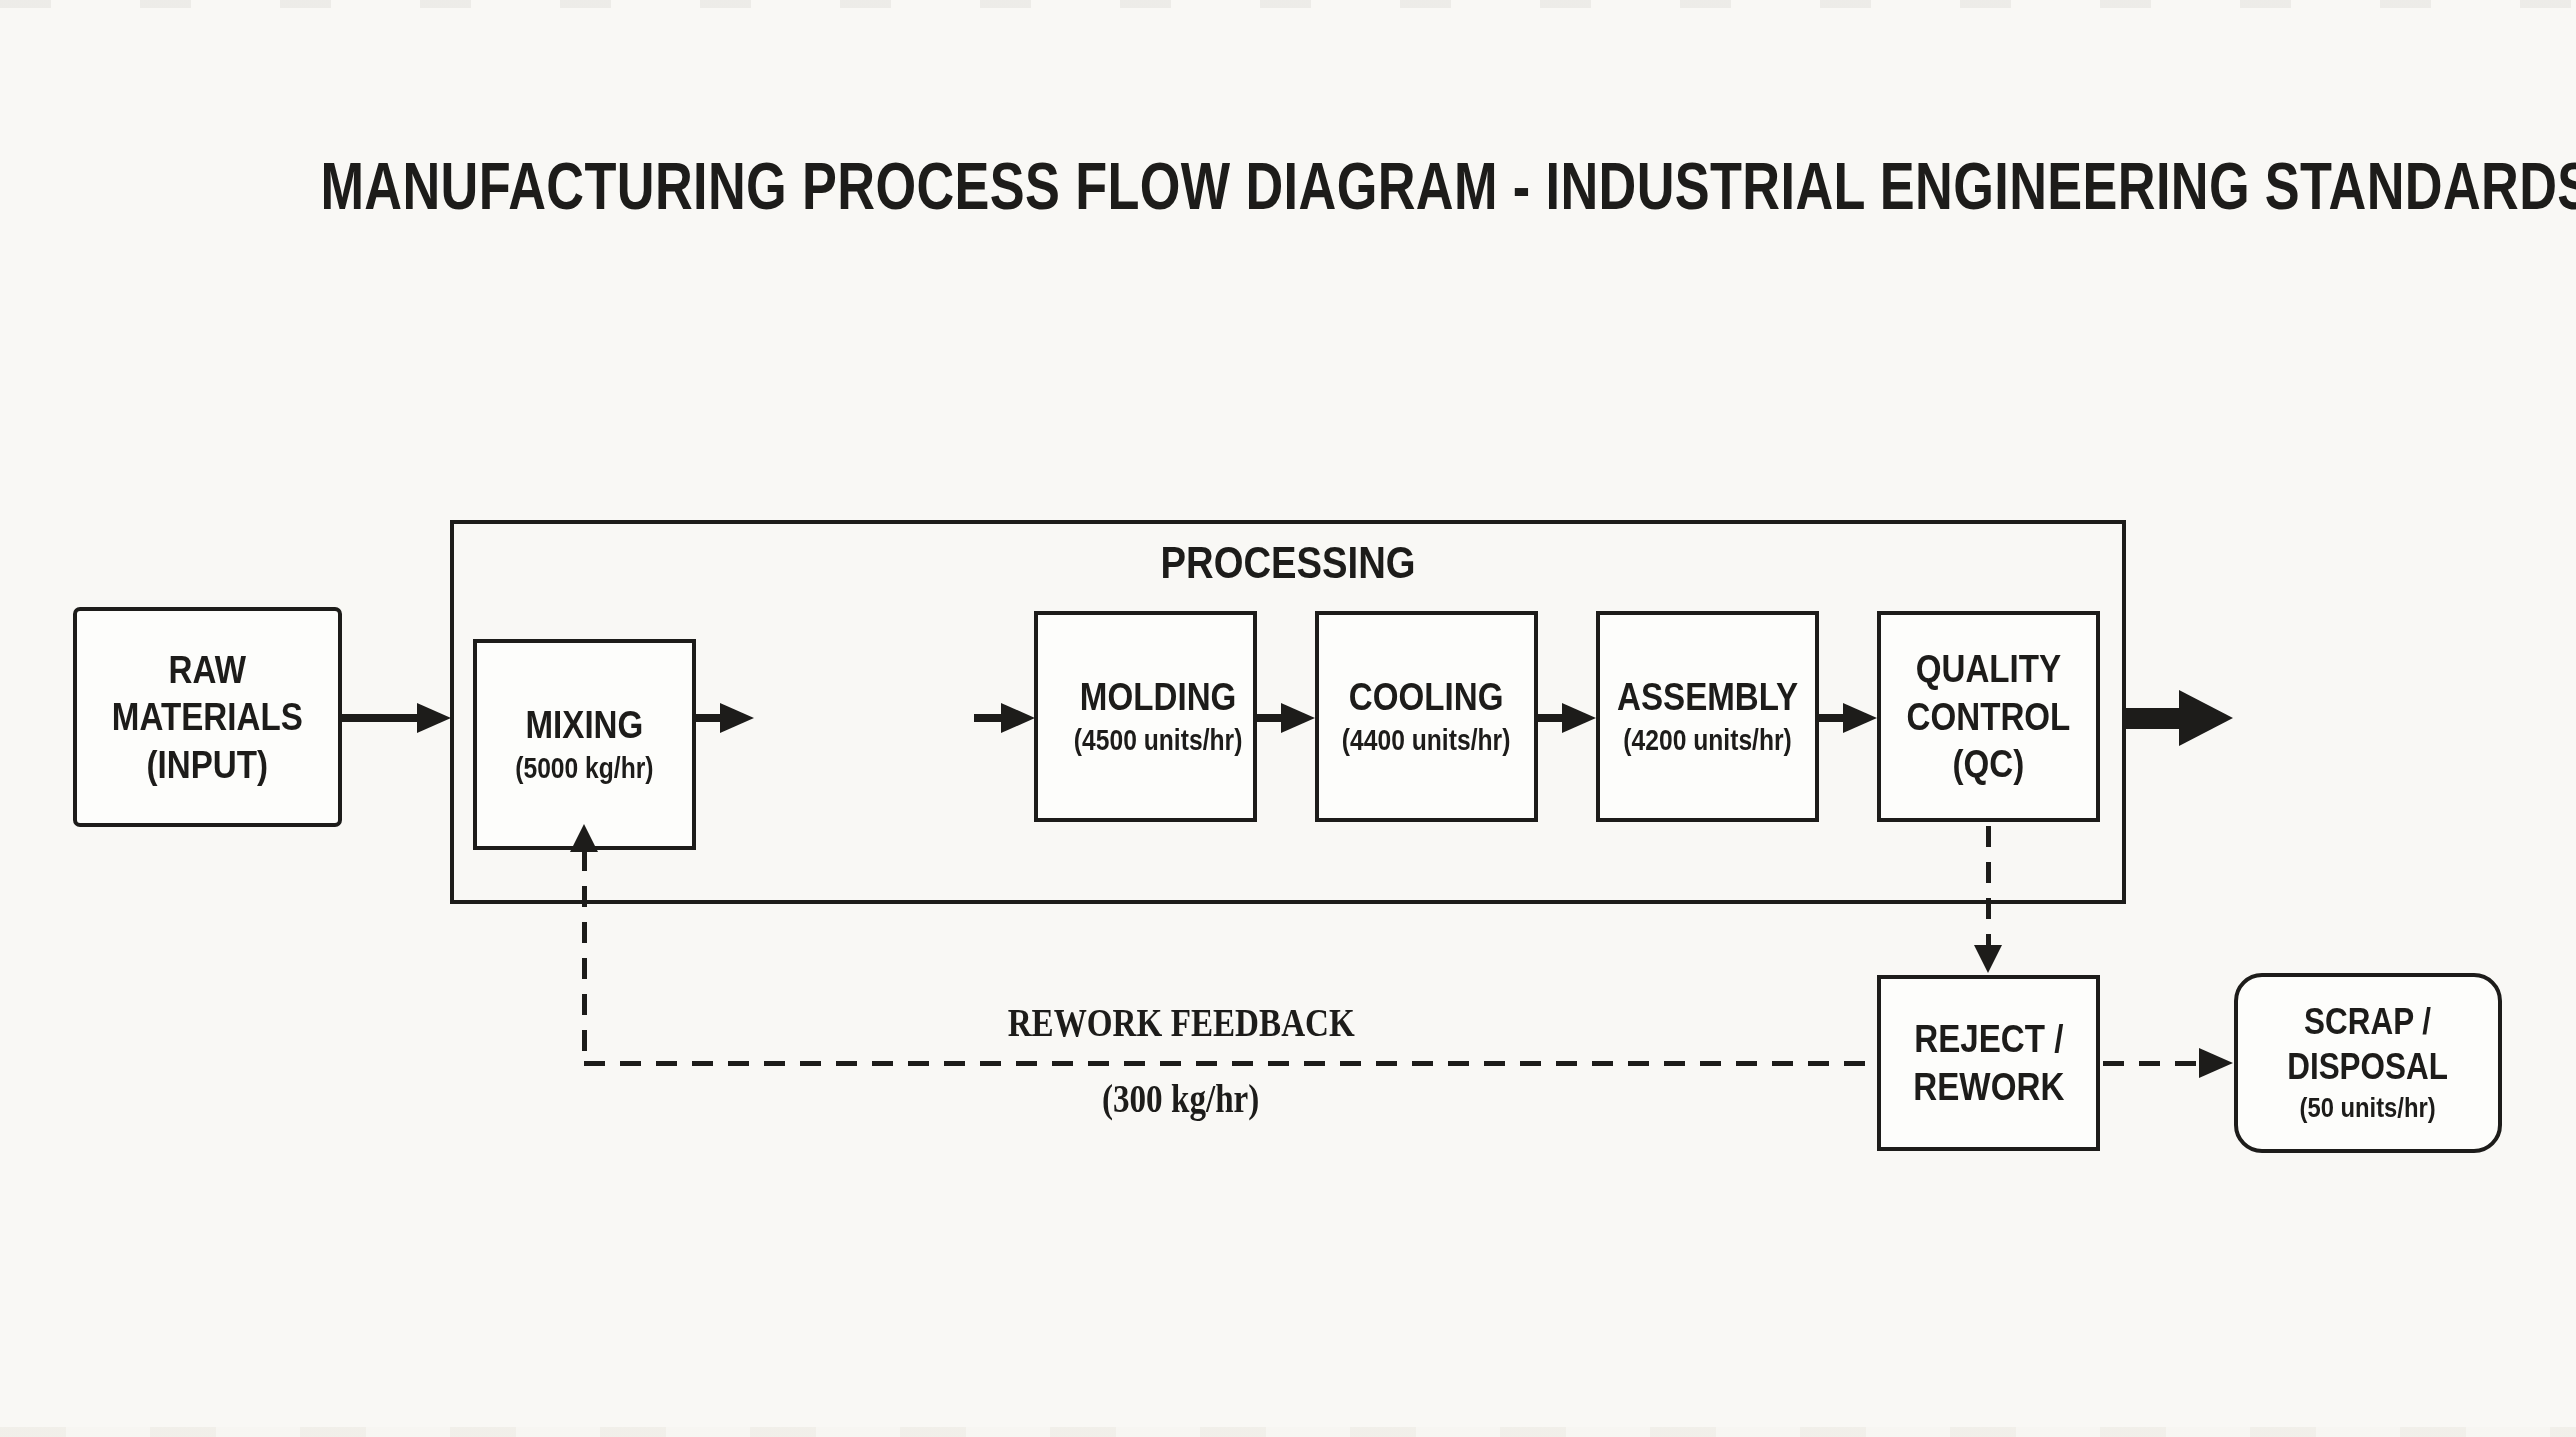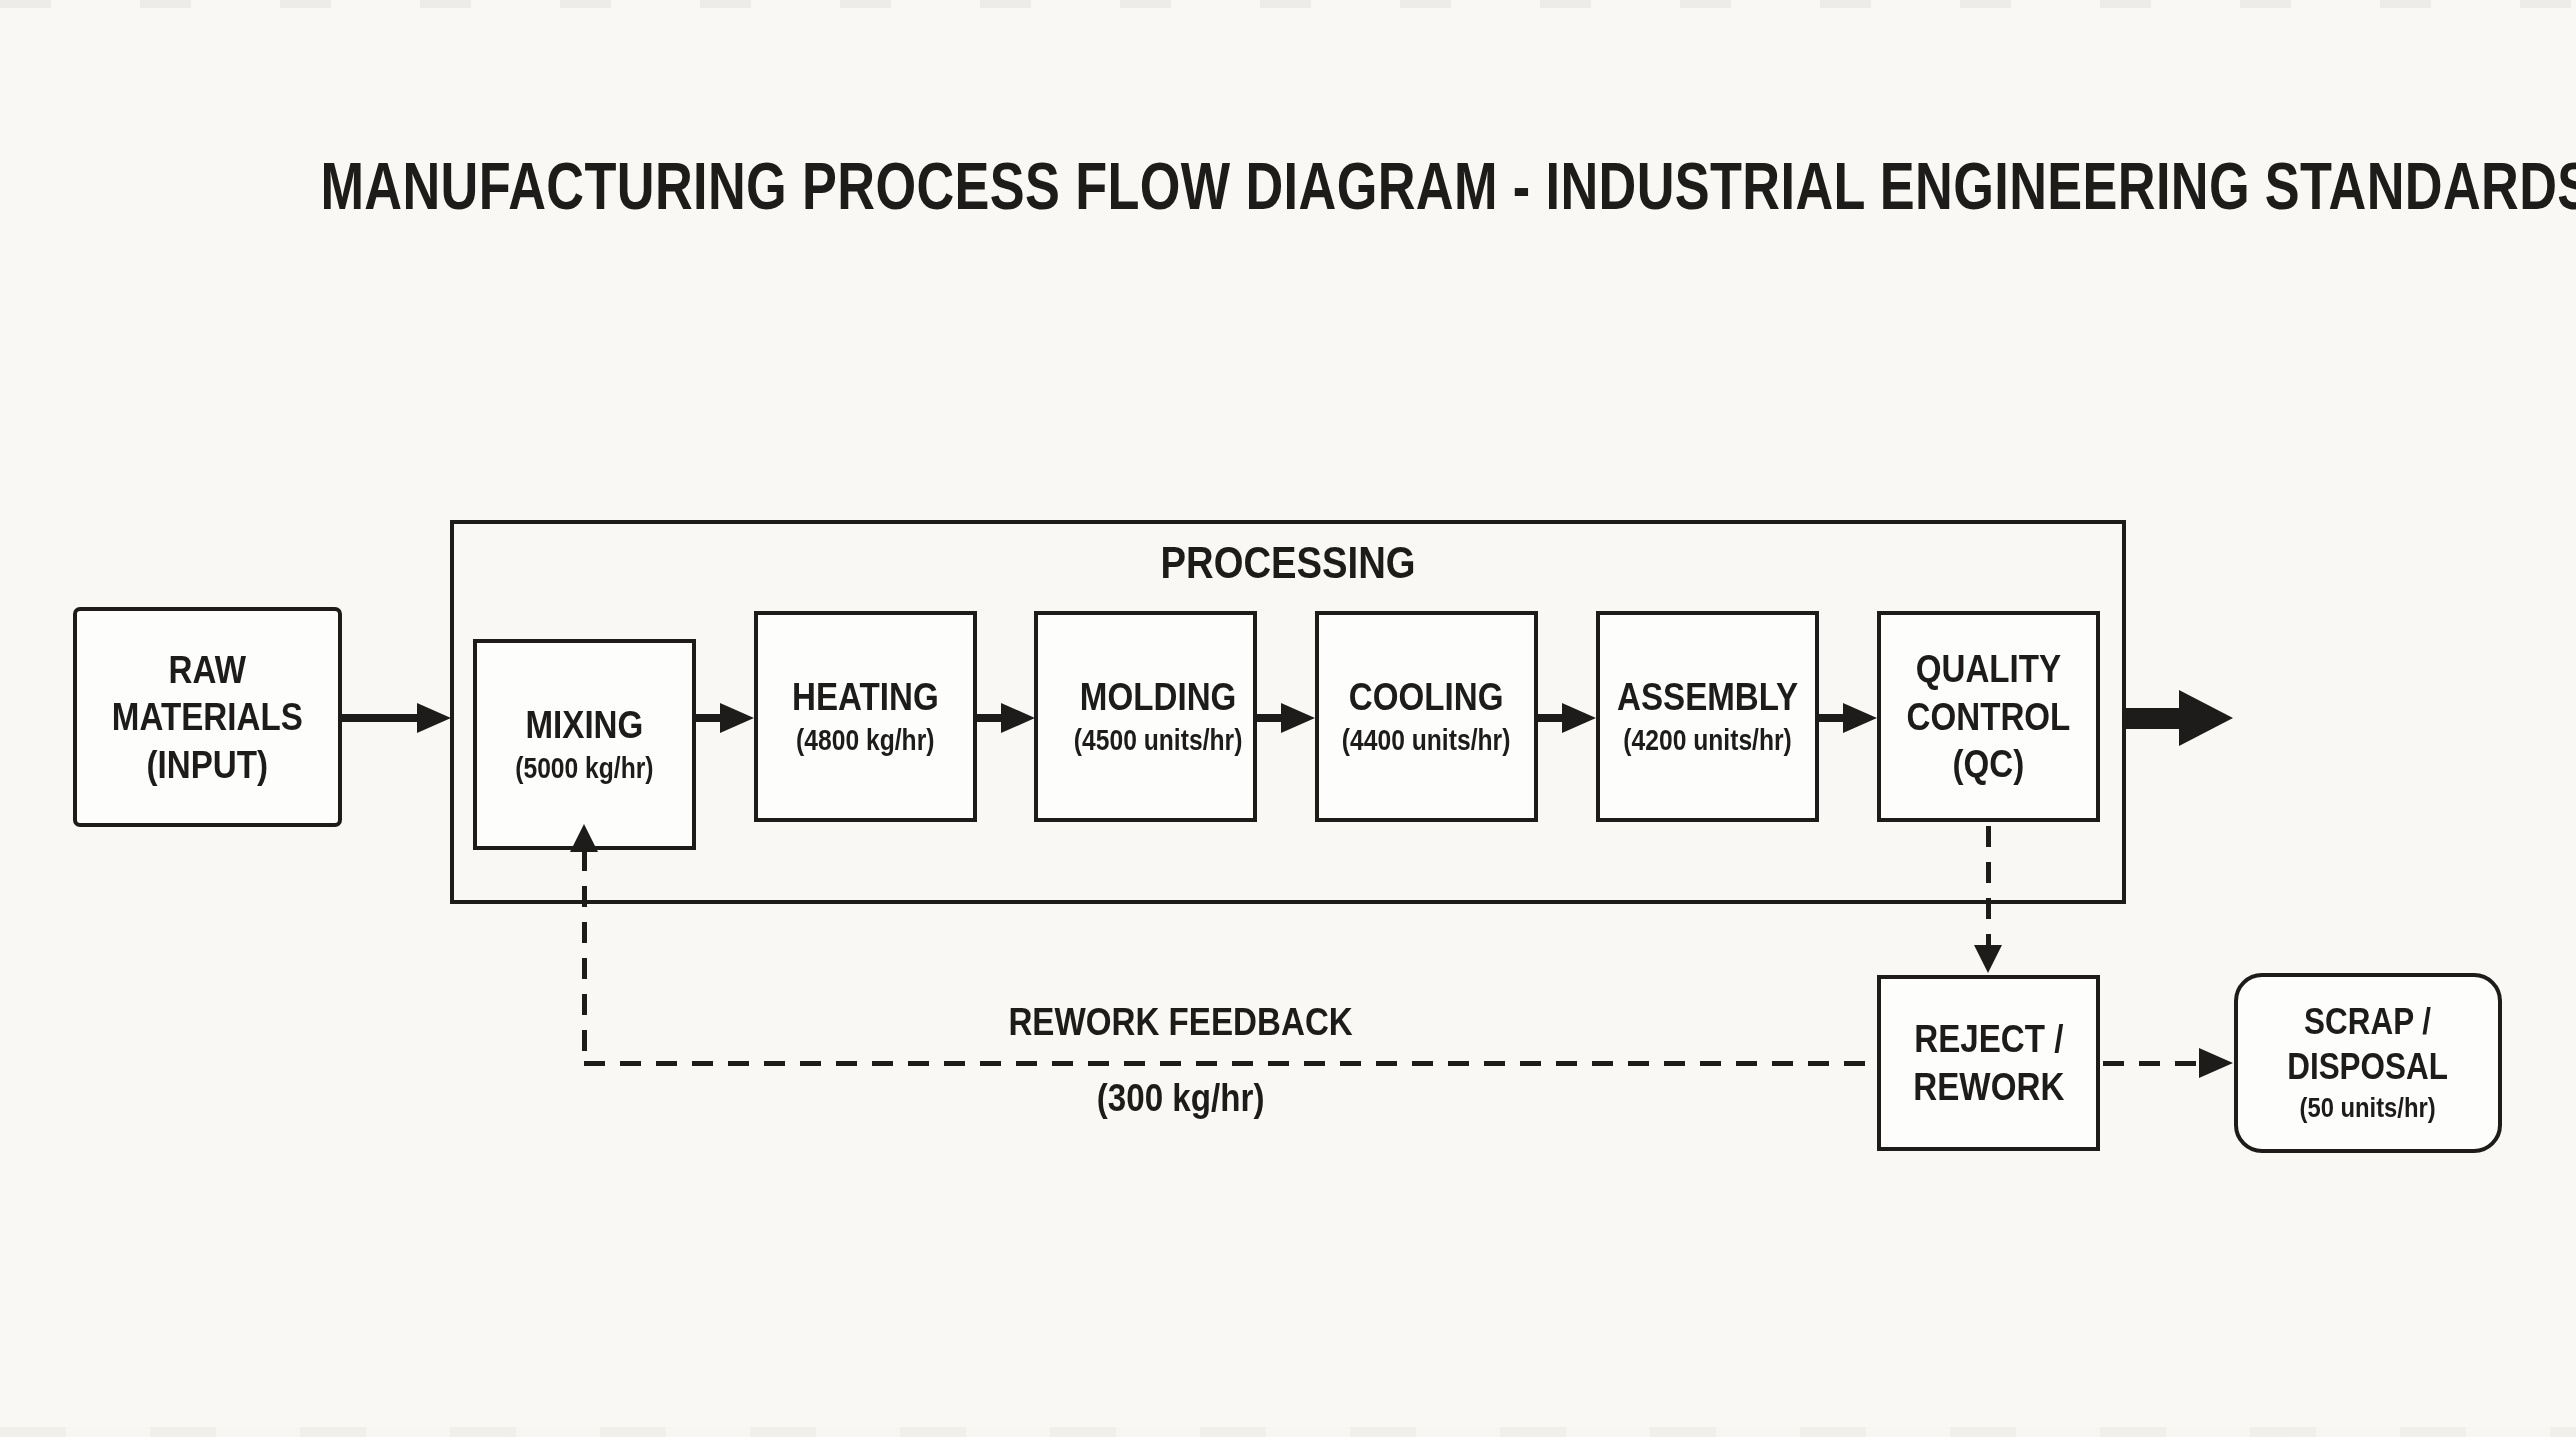--- a/index.html
+++ b/index.html
@@ -49,21 +49,21 @@
   .head-down{position:absolute;width:0;height:0;
     border-left:14px solid transparent;border-right:14px solid transparent;
     border-top:28px solid var(--ink);}
 
   
   .hdash{position:absolute;height:4.7px;
     background:repeating-linear-gradient(90deg,var(--ink) 0 20.6px,transparent 20.6px 36px);}
   .vdash{position:absolute;width:4.7px;
     background:repeating-linear-gradient(180deg,var(--ink) 0 20.6px,transparent 20.6px 36px);}
 
-  .edge-label{position:absolute;text-align:center;}
+  .edge-label{position:absolute;text-align:center;font-family:Liberation Serif, serif;}
   .edge-label .cx{font-size:39px;font-weight:700;white-space:nowrap;}
 
   
   .scan-top{position:absolute;left:0;top:0;width:2576px;height:7.5px;opacity:.55;
     background:repeating-linear-gradient(90deg,rgba(130,126,115,.18) 0 51px,transparent 51px 140px);}
   .scan-bottom{position:absolute;left:0;bottom:0;width:2576px;height:11.2px;opacity:.5;
     background:repeating-linear-gradient(90deg,rgba(205,198,180,.35) 0 66px,rgba(230,226,214,.18) 66px 150px);}
 </style>
 </head>
 <body>
@@ -91,26 +91,20 @@
     </div>
   </div>
 
   <div class="node" style="left:473px;top:611px;width:223px;height:211px;margin-top:28px;">
     <div class="ntext cx">
       <div class="lmain">MIXING</div>
       <div class="lrate">(5000 kg/hr)</div>
     </div>
   </div>
 
-  <div class="node" style="left:754px;top:611px;width:223px;height:211px;">
-    <div class="ntext cx">
-      <div class="lmain">HEATING</div>
-      <div class="lrate">(4800 kg/hr)</div>
-    </div>
-  </div>
 
   <div class="node" style="left:1034px;top:611px;width:223px;height:211px;padding-left:26px;">
     <div class="ntext cx">
       <div class="lmain">MOLDING</div>
       <div class="lrate">(4500 units/hr)</div>
     </div>
   </div>
 
   <div class="node" style="left:1315px;top:611px;width:223px;height:211px;">
     <div class="ntext cx">

